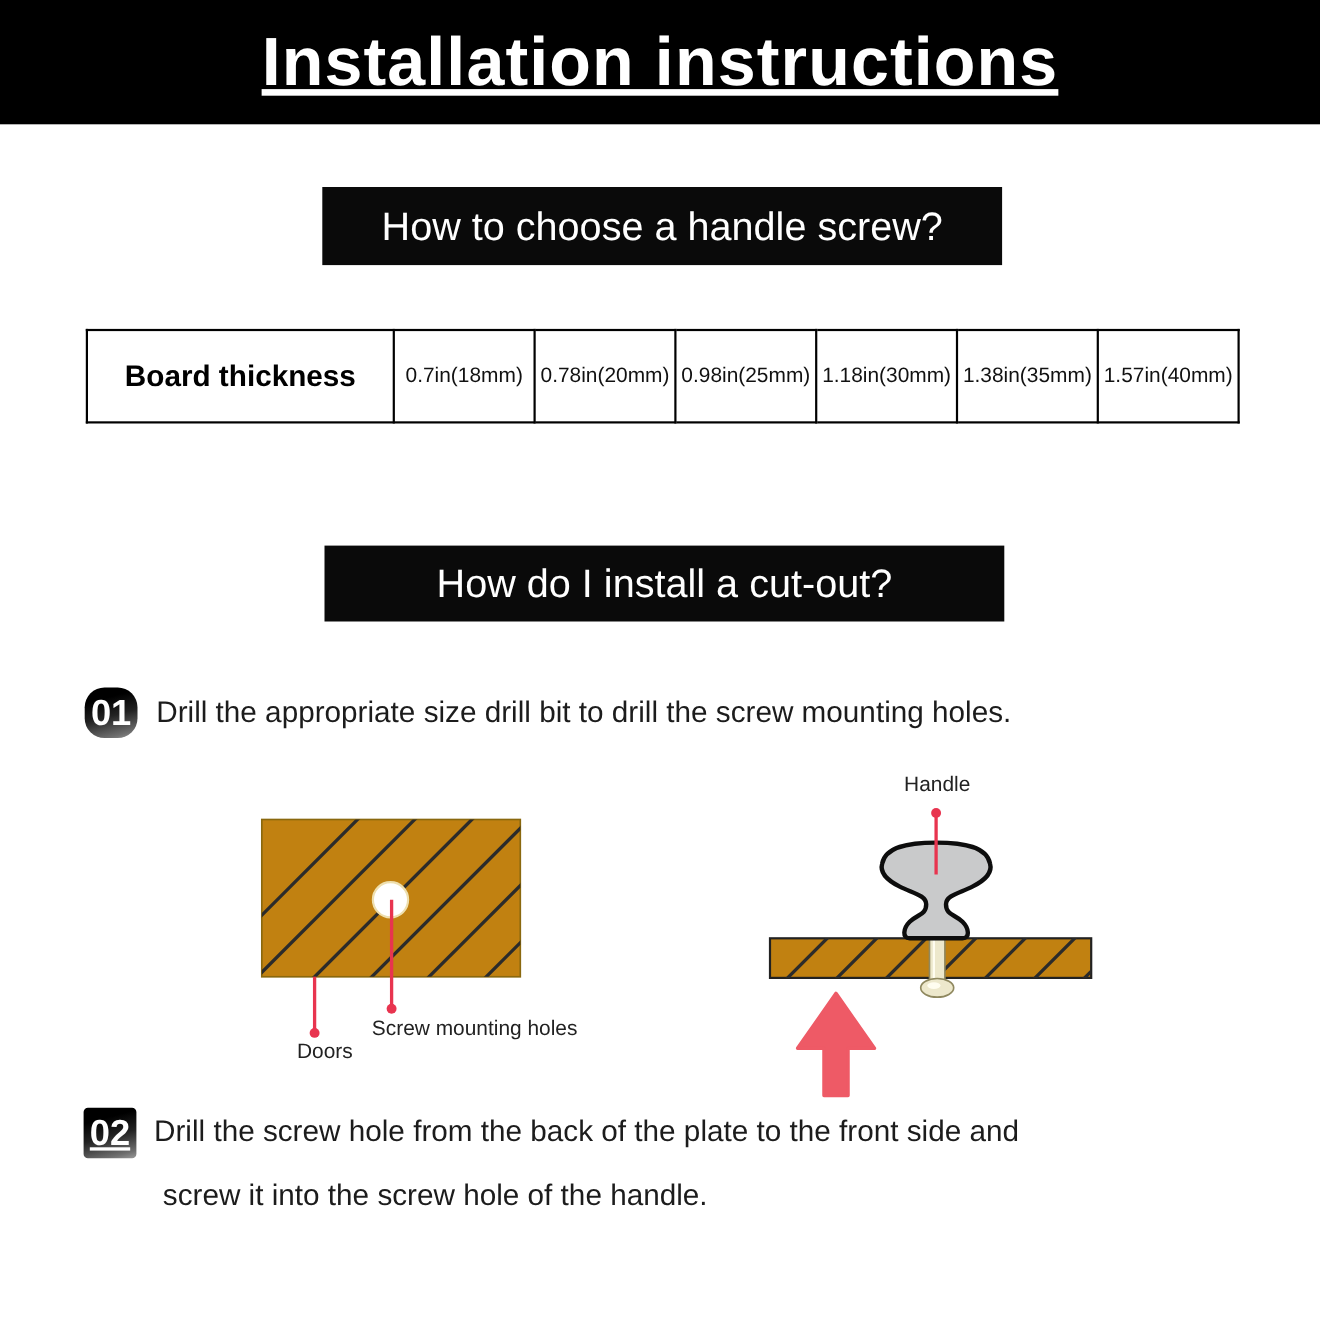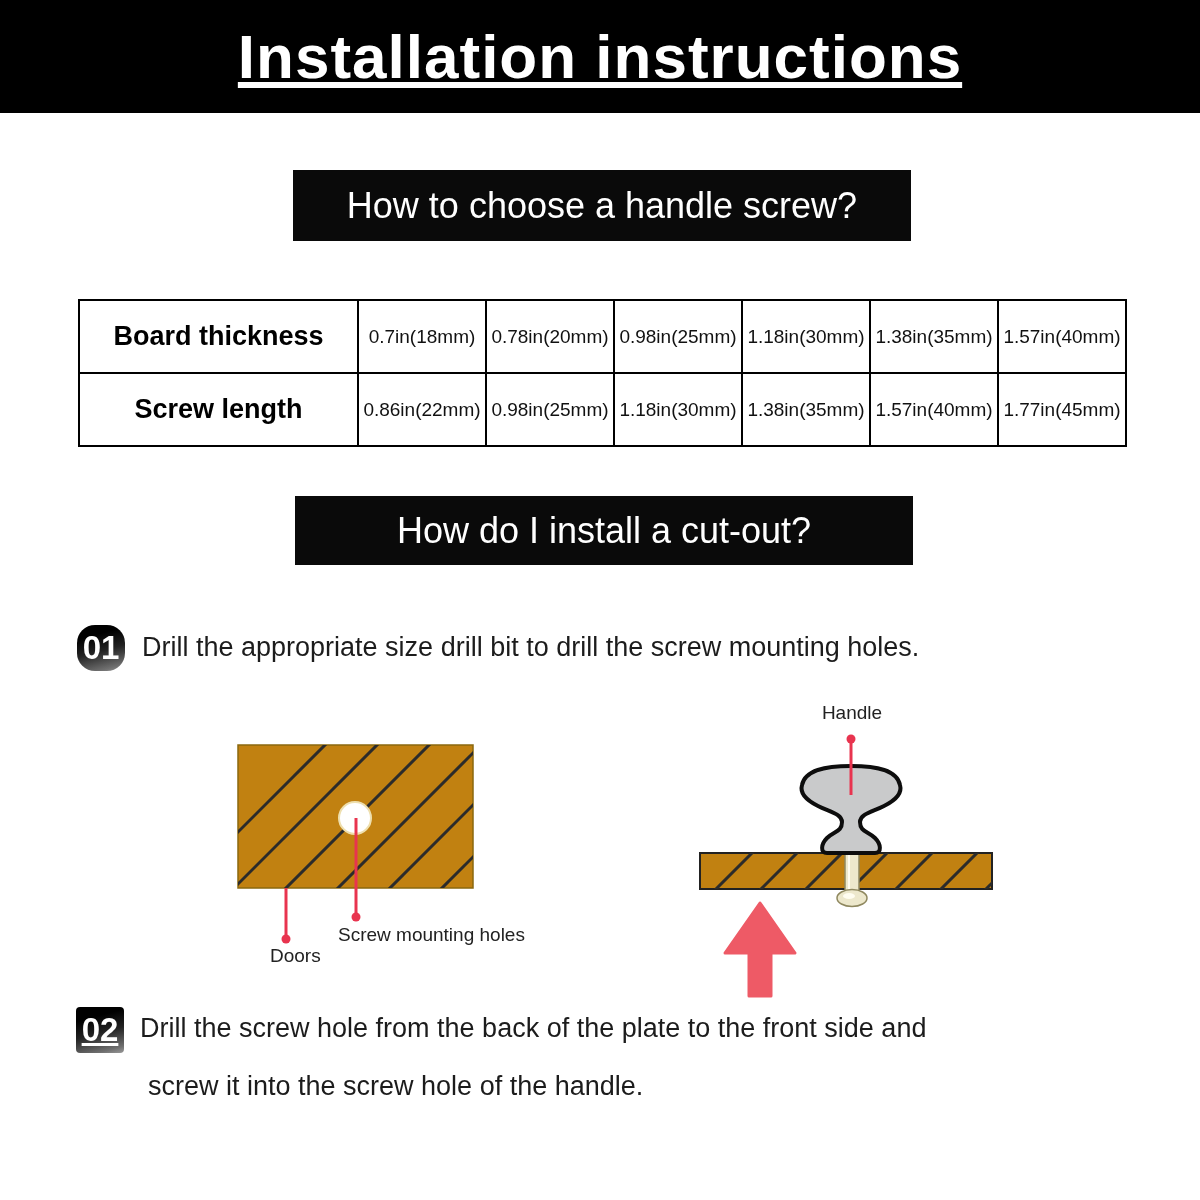--- a/index.html
+++ b/index.html
@@ -22,21 +22,21 @@
   }
   .bar-choose { left:293px; top:170px; width:618px; height:71px; }
   .bar-cutout { left:295px; top:496px; width:618px; height:69px;text-align:right; }
 
   
   .screw-table {
     position:absolute; left:78px; top:299px; width:1049px;
     border-collapse:collapse; table-layout:fixed;
   }
   .screw-table td {
-    border:2px solid #000000; height:73px;
+    border:2px solid #000000; height:84px;
     text-align:center; vertical-align:middle;
     font-size:19px; color:#111111; background:#ffffff;
   }
   .screw-table td.row-label { font-size:27px; font-weight:bold; color:#000000; }
   .screw-table col.c-label { width:279px; }
 
   
   .step-badge {
     position:absolute; width:48px; height:46px;
     background:linear-gradient(165deg, #000000 25%, #222222 55%, #6f6f6f 88%, #9a9a9a 100%);
@@ -84,29 +84,20 @@
     </colgroup>
     <tbody>
       <tr>
         <td class="row-label">Board thickness</td>
         <td>0.7in(18mm)</td>
         <td>0.78in(20mm)</td>
         <td>0.98in(25mm)</td>
         <td>1.18in(30mm)</td>
         <td>1.38in(35mm)</td>
         <td>1.57in(40mm)</td>
-      </tr>
-      <tr>
-        <td class="row-label">Screw length</td>
-        <td>0.86in(22mm)</td>
-        <td>0.98in(25mm)</td>
-        <td>1.18in(30mm)</td>
-        <td>1.38in(35mm)</td>
-        <td>1.57in(40mm)</td>
-        <td>1.77in(45mm)</td>
       </tr>
     </tbody>
   </table>
 
   <div class="section-bar bar-cutout">
     <span>How do I install a cut-out?</span>
   </div>
 
   <div class="step-badge badge-01">
     <span>01</span>

